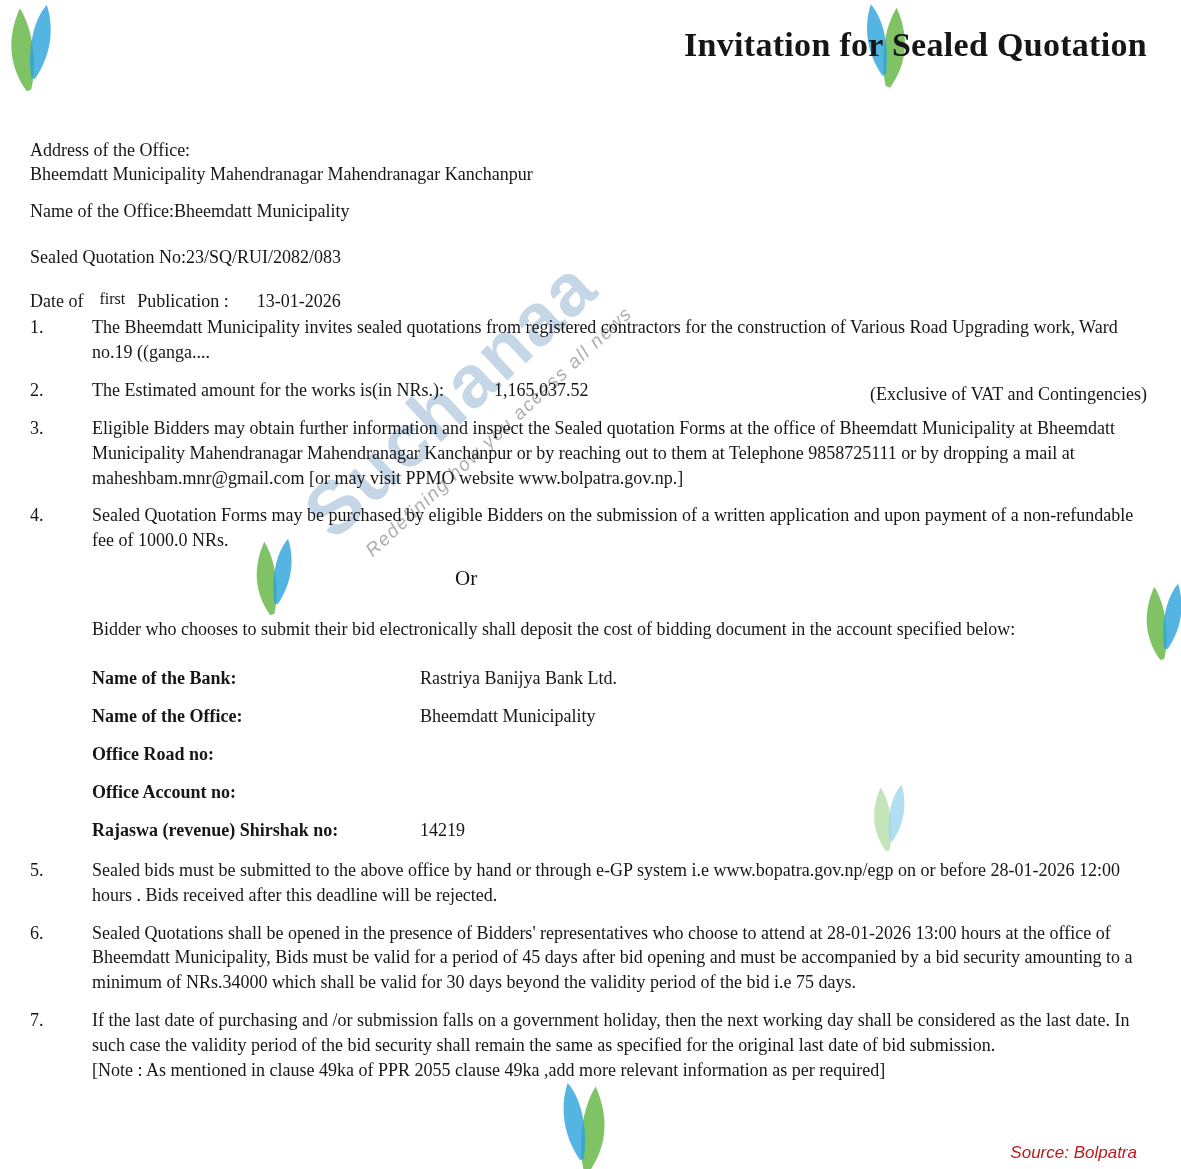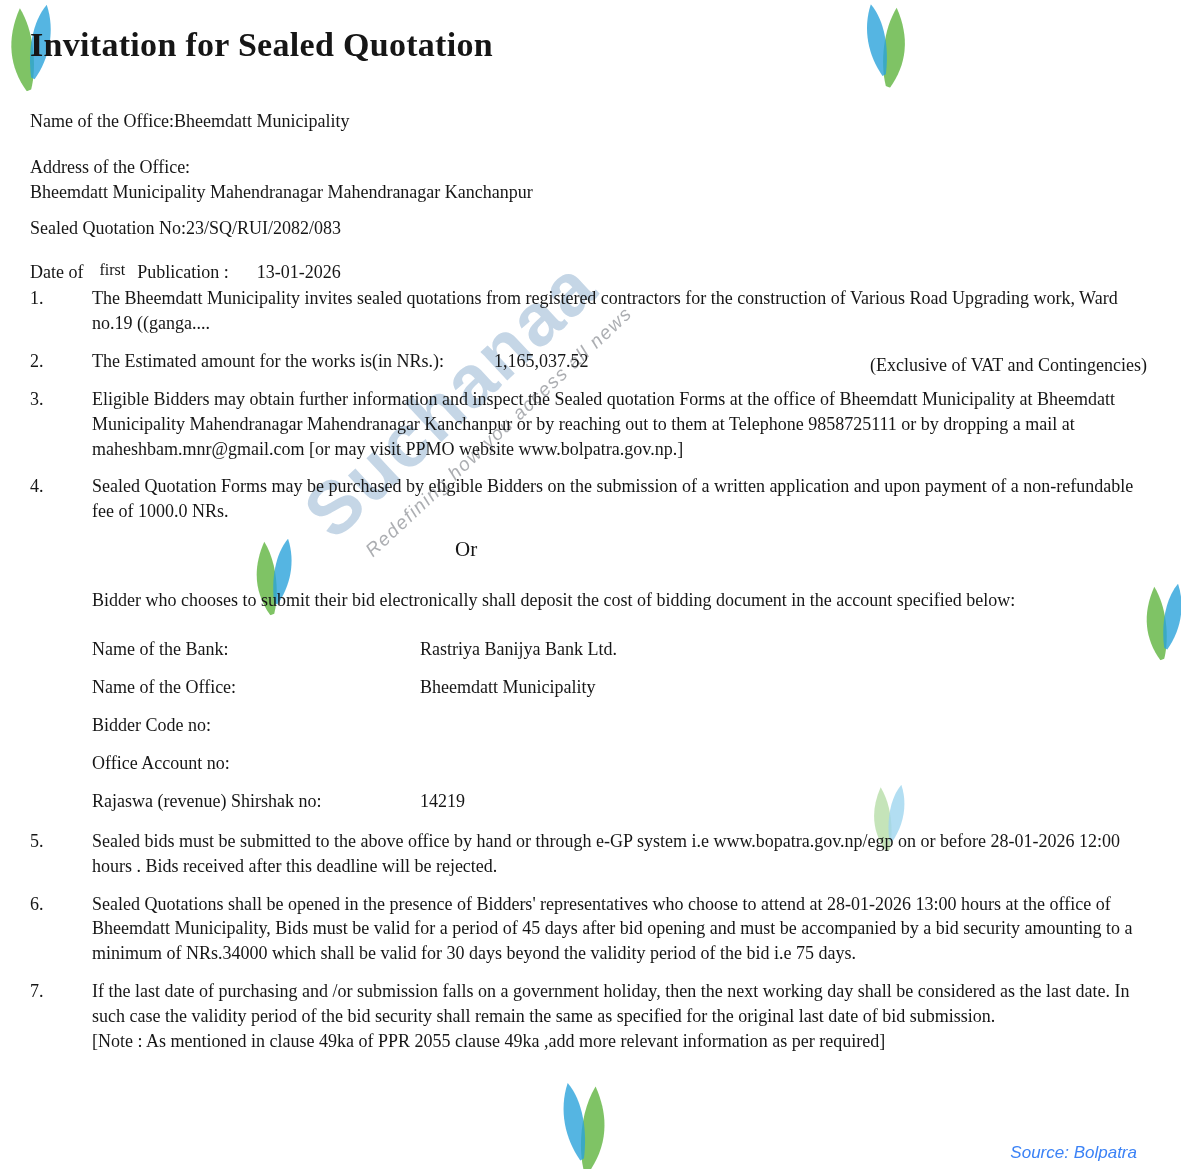--- a/index.html
+++ b/index.html
@@ -12,25 +12,25 @@
     position: relative;
     width: 1181px;
     height: 1169px;
     background: #ffffff;
     overflow: hidden;
     padding: 22px 34px 0 30px;
   }
   .content { position: relative; z-index: 2; }
 
   .title {
-    text-align: left;
+    text-align: right;
     font-size: 34px;
     font-weight: bold;
     letter-spacing: 0.3px;
-    margin: 4px 0 45px 0;
+    margin: 4px 0 74px 0;
   }
 
   .hline { font-size: 18px; line-height: 1.35; }
   .office-line   { margin-bottom: 22px; }
   .address-block { margin-bottom: 12px; }
   .quotation-line{ margin-bottom: 20px; }
   .date-line     { margin-bottom: 2px; }
   .ordinal { font-size: 16px; position: relative; top: -3px; margin: 0 12px 0 16px; }
   .date-suffix { margin-right: 0; }
   .date-value { margin-left: 28px; }
@@ -54,32 +54,32 @@
     font-size: 21px;
     margin: 8px 0 26px 425px;
   }
   .electronic-note {
     font-size: 18px;
     margin: 0 17px 26px 62px;
     line-height: 1.38;
   }
   .bank { margin: 0 0 16px 62px; }
   .bank-row { display: flex; font-size: 18px; margin-bottom: 17px; }
-  .bank-label { width: 328px; flex: 0 0 328px; }
+  .bank-label { width: 328px; flex: 0 0 328px; font-weight: bold; }
   .bank-value { flex: 1; }
 
   .footer {
     position: absolute;
     right: 44px;
     bottom: 6px;
     z-index: 3;
     font-family: "Liberation Sans", sans-serif;
     font-style: italic;
     font-size: 17px;
-    color: #3b82f6;
+    color: #b91c1c;
   }
 
   
   .watermark {
     position: absolute;
     left: 275px;
     top: 350px;
     z-index: 1;
     transform: rotate(-43deg);
     pointer-events: none;
@@ -143,27 +143,27 @@
 
   <div class="watermark">
     <div class="wm-text">Suchanaa</div>
     <div class="wm-tagline">Redefining how you access all news</div>
   </div>
 
   <div class="content">
 
     <h1 class="title">Invitation for Sealed Quotation</h1>
 
-    <div class="hline office-line">
-      <span>Name of the Office:</span><span>Bheemdatt Municipality</span>
-    </div>
-
     <div class="hline address-block">
       <span class="block">Address of the Office:</span>
       <span class="block">Bheemdatt Municipality Mahendranagar Mahendranagar Kanchanpur</span>
+    </div>
+
+    <div class="hline office-line">
+      <span>Name of the Office:</span><span>Bheemdatt Municipality</span>
     </div>
 
     <div class="hline quotation-line">
       <span>Sealed Quotation No:</span><span>23/SQ/RUI/2082/083</span>
     </div>
 
     <div class="hline date-line">
       <span>Date of</span><span class="ordinal">first</span><span class="date-suffix">Publication :</span><span class="date-value">13-01-2026</span>
     </div>
 
@@ -198,21 +198,21 @@
     <div class="bank">
       <div class="bank-row">
         <span class="bank-label">Name of the Bank:</span>
         <span class="bank-value">Rastriya Banijya Bank Ltd.</span>
       </div>
       <div class="bank-row">
         <span class="bank-label">Name of the Office:</span>
         <span class="bank-value">Bheemdatt Municipality</span>
       </div>
       <div class="bank-row">
-        <span class="bank-label">Bidder Code no:</span>
+        <span class="bank-label">Office Road no:</span>
         <span class="bank-value"></span>
       </div>
       <div class="bank-row">
         <span class="bank-label">Office Account no:</span>
       </div>
       <div class="bank-row">
         <span class="bank-label">Rajaswa (revenue) Shirshak no:</span>
         <span class="bank-value">14219</span>
       </div>
     </div>

